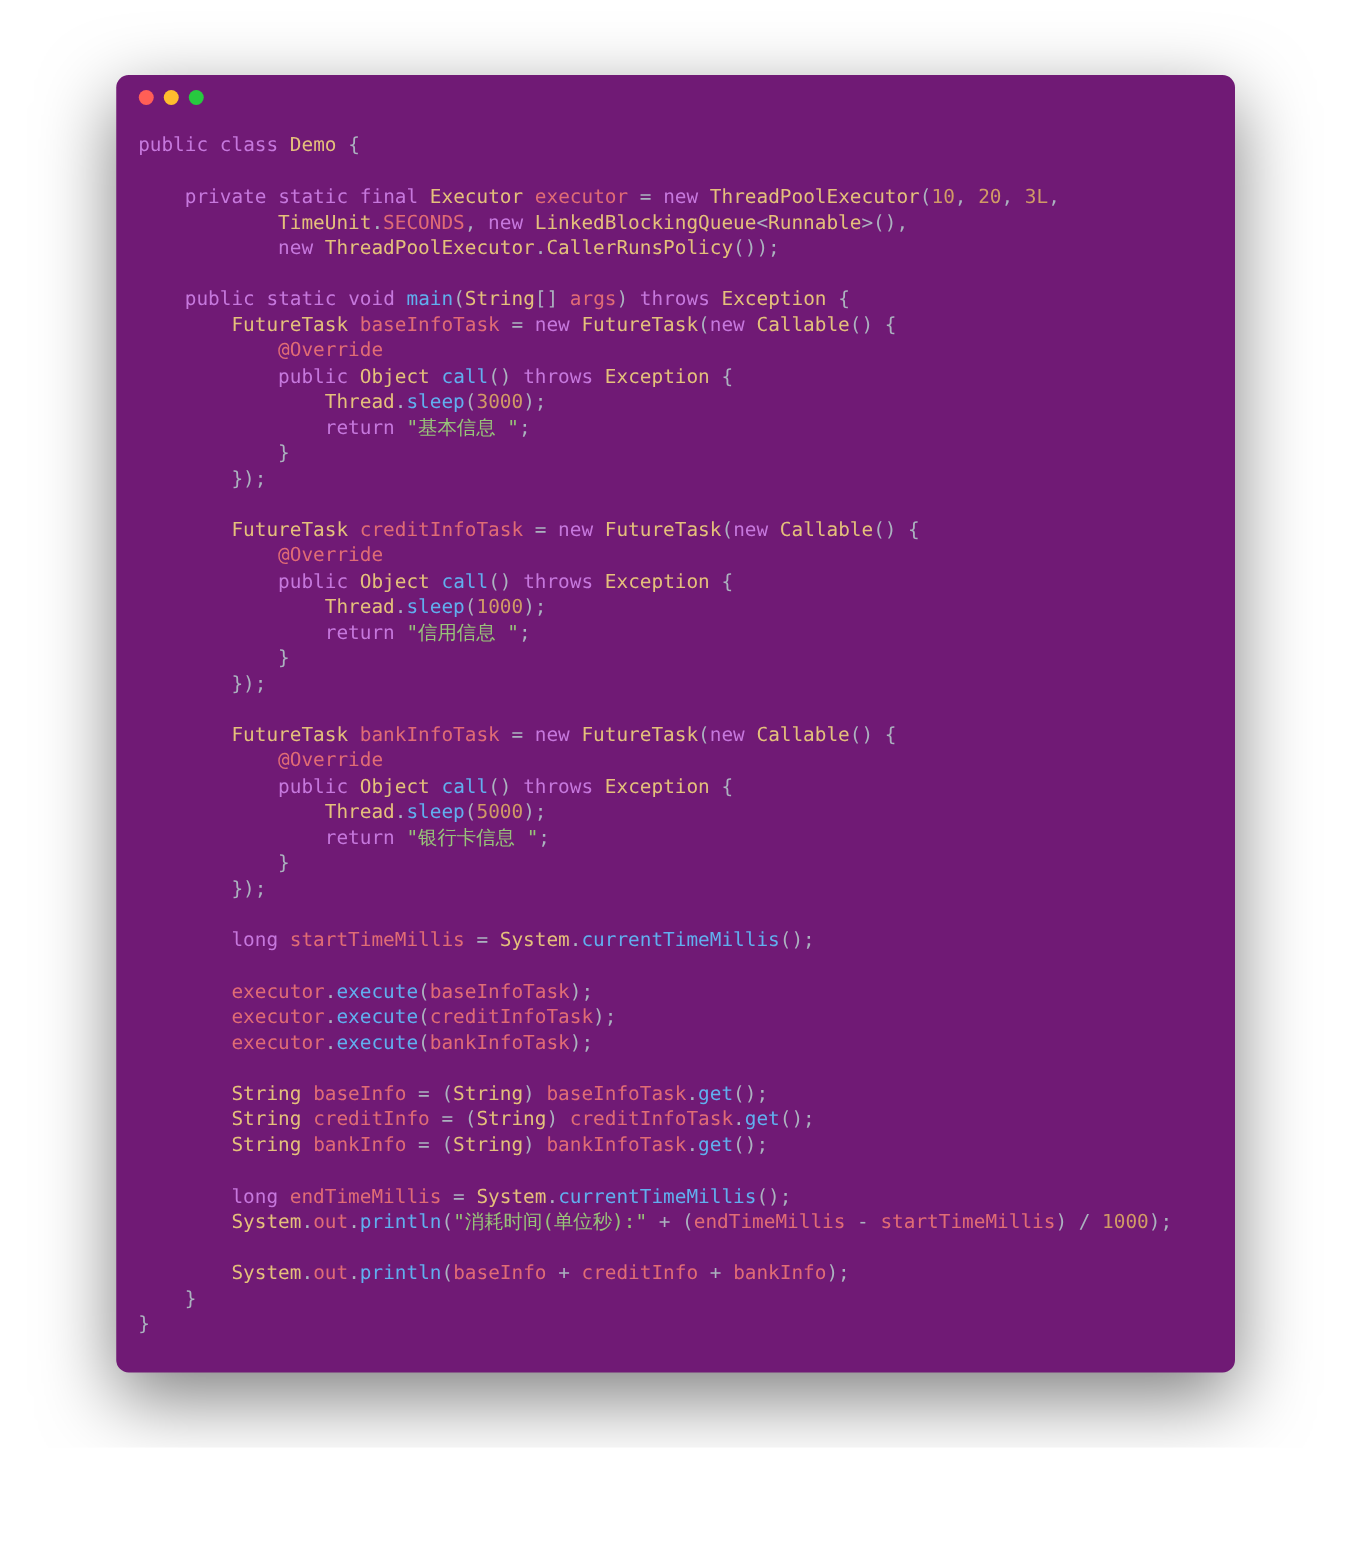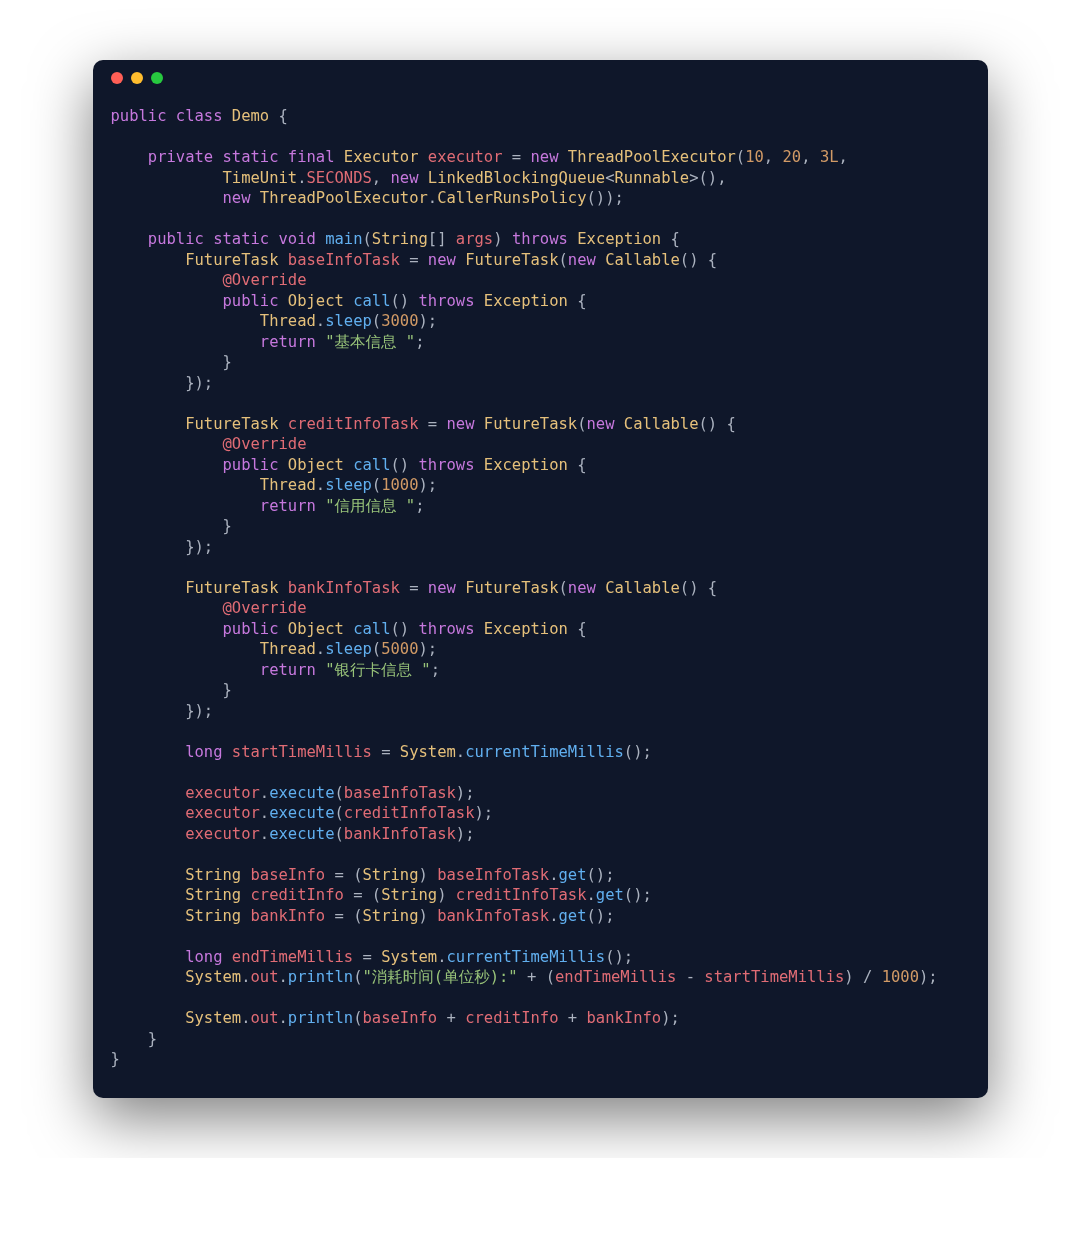--- a/index.html
+++ b/index.html
@@ -4,21 +4,21 @@
 <style>
   body {
     margin: 0;
     background: #ffffff;
     font-family: -apple-system, BlinkMacSystemFont, "Segoe UI", sans-serif;
     padding: 60px 0;
   }
   .window {
     width: 895px;
     margin: 0 auto;
-    background: #0f172a;
+    background: #701a75;
     border-radius: 10px;
     box-shadow: 0 20px 60px rgba(0,0,0,0.5);
     overflow: hidden;
   }
   .titlebar {
     height: 36px;
     display: flex;
     align-items: center;
     padding-left: 18px;
     gap: 8px;

